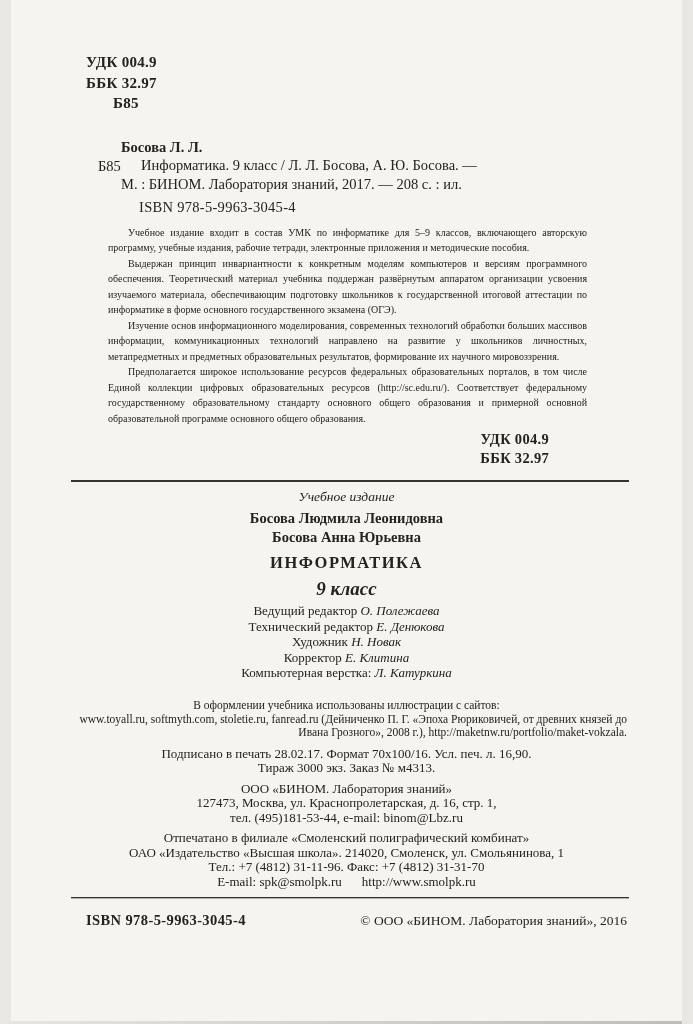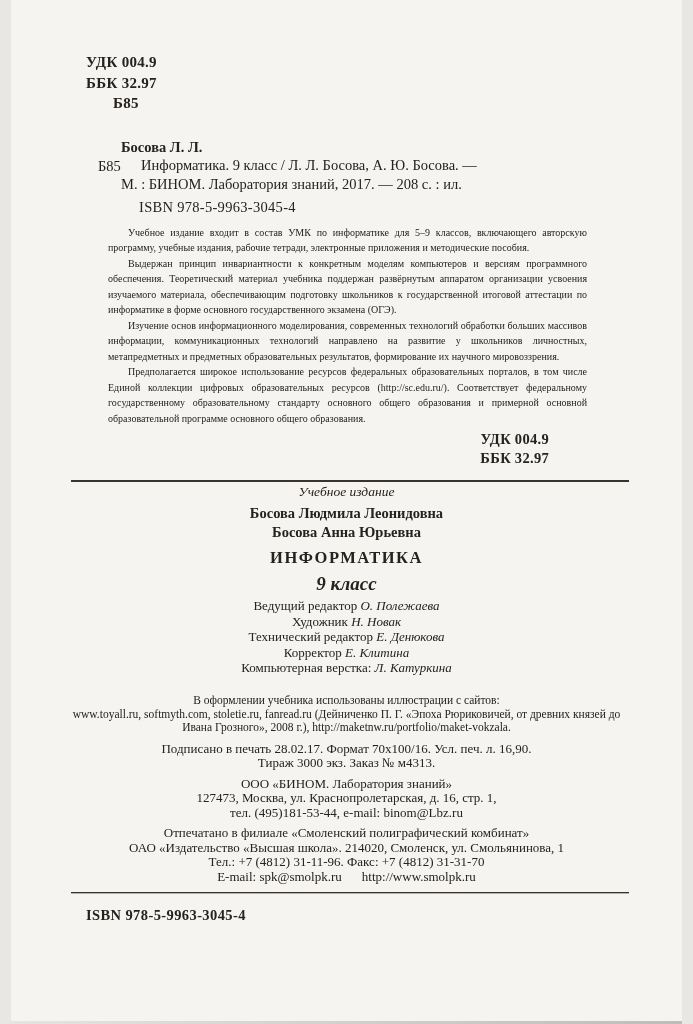--- a/index.html
+++ b/index.html
@@ -35,28 +35,28 @@
   .annotation p { margin:0; text-indent:20px; }
 
   .codes-right { margin-top:4px; font-weight:bold; font-size:14.5px; line-height:19px;
                  text-align:right; padding-right:78px; letter-spacing:0.3px; }
 
   .rule { height:0; border:none; border-top:2px solid #39332d; margin:12px -2px 0 -15px; }
   .rule2 { border-top-width:1px; margin-top:8px; box-shadow:0 1px 0 rgba(57,51,45,0.35); }
 
   
   .imprint { text-align:center; margin-left:-20px; }
-  .edition { margin-top:2px; font-size:13.5px; line-height:16px; font-style:italic; }
+  .edition { margin-top:7px; font-size:13.5px; line-height:16px; font-style:italic; }
   .author-names { margin-top:4px; font-weight:bold; font-size:14.5px; line-height:19px; }
   .imprint-title { margin-top:5px; font-weight:bold; font-size:16.5px; line-height:21px; letter-spacing:1.5px; }
   .imprint-subtitle { margin-top:7px; font-weight:bold; font-size:19px; line-height:17px;font-style:italic; }
   .credits { margin-top:6px; font-size:13px; line-height:15.5px; }
   .credit-name { font-style:italic; }
   .illustr { margin-top:18px; font-size:11.5px; line-height:13px; }
-  .illustr-sources { margin-top:1px; }
+  .illustr-sources { margin-top:1px;text-align:right; }
   .print-info { margin-top:8px; font-size:13px; line-height:14.5px; }
   .publisher { margin-top:6px; font-size:13px; line-height:14.5px; }
   .printery { margin-top:6px; font-size:13px; line-height:14.5px; }
   .site-gap { margin-left:20px; }
 
   
   .footer-row { display:flex; justify-content:space-between; align-items:baseline; margin-top:14px; }
   .footer-isbn { font-weight:bold; font-size:14.5px; letter-spacing:0.4px; }
   .footer-copy { font-size:13.5px; }
 </style>
@@ -103,26 +103,26 @@
 
     <div class="imprint-title">ИНФОРМАТИКА</div>
     <div class="imprint-subtitle">9 класс</div>
 
     <div class="credits">
       <div class="credit-line">
         <span>Ведущий редактор</span>
         <span class="credit-name">О. Полежаева</span>
       </div>
       <div class="credit-line">
+        <span>Технический редактор</span>
+        <span class="credit-name">Е. Денюкова</span>
+      </div>
+      <div class="credit-line">
         <span>Художник</span>
         <span class="credit-name">Н. Новак</span>
-      </div>
-      <div class="credit-line">
-        <span>Технический редактор</span>
-        <span class="credit-name">Е. Денюкова</span>
       </div>
       <div class="credit-line">
         <span>Корректор</span>
         <span class="credit-name">Е. Клитина</span>
       </div>
       <div class="credit-line">
         <span>Компьютерная верстка:</span>
         <span class="credit-name">Л. Катуркина</span>
       </div>
     </div>
@@ -150,15 +150,16 @@
       <div>
         <span>E-mail: spk@smolpk.ru</span><span class="site-gap">http://www.smolpk.ru</span>
       </div>
     </div>
   </div>
 
   <div class="rule rule2"></div>
 
   <div class="footer-row">
     <div class="footer-isbn">ISBN 978-5-9963-3045-4</div>
+    <div class="footer-copy">© ООО «БИНОМ. Лаборатория знаний», 2016</div>
   </div>
 
 </div>
 
 </body></html>

